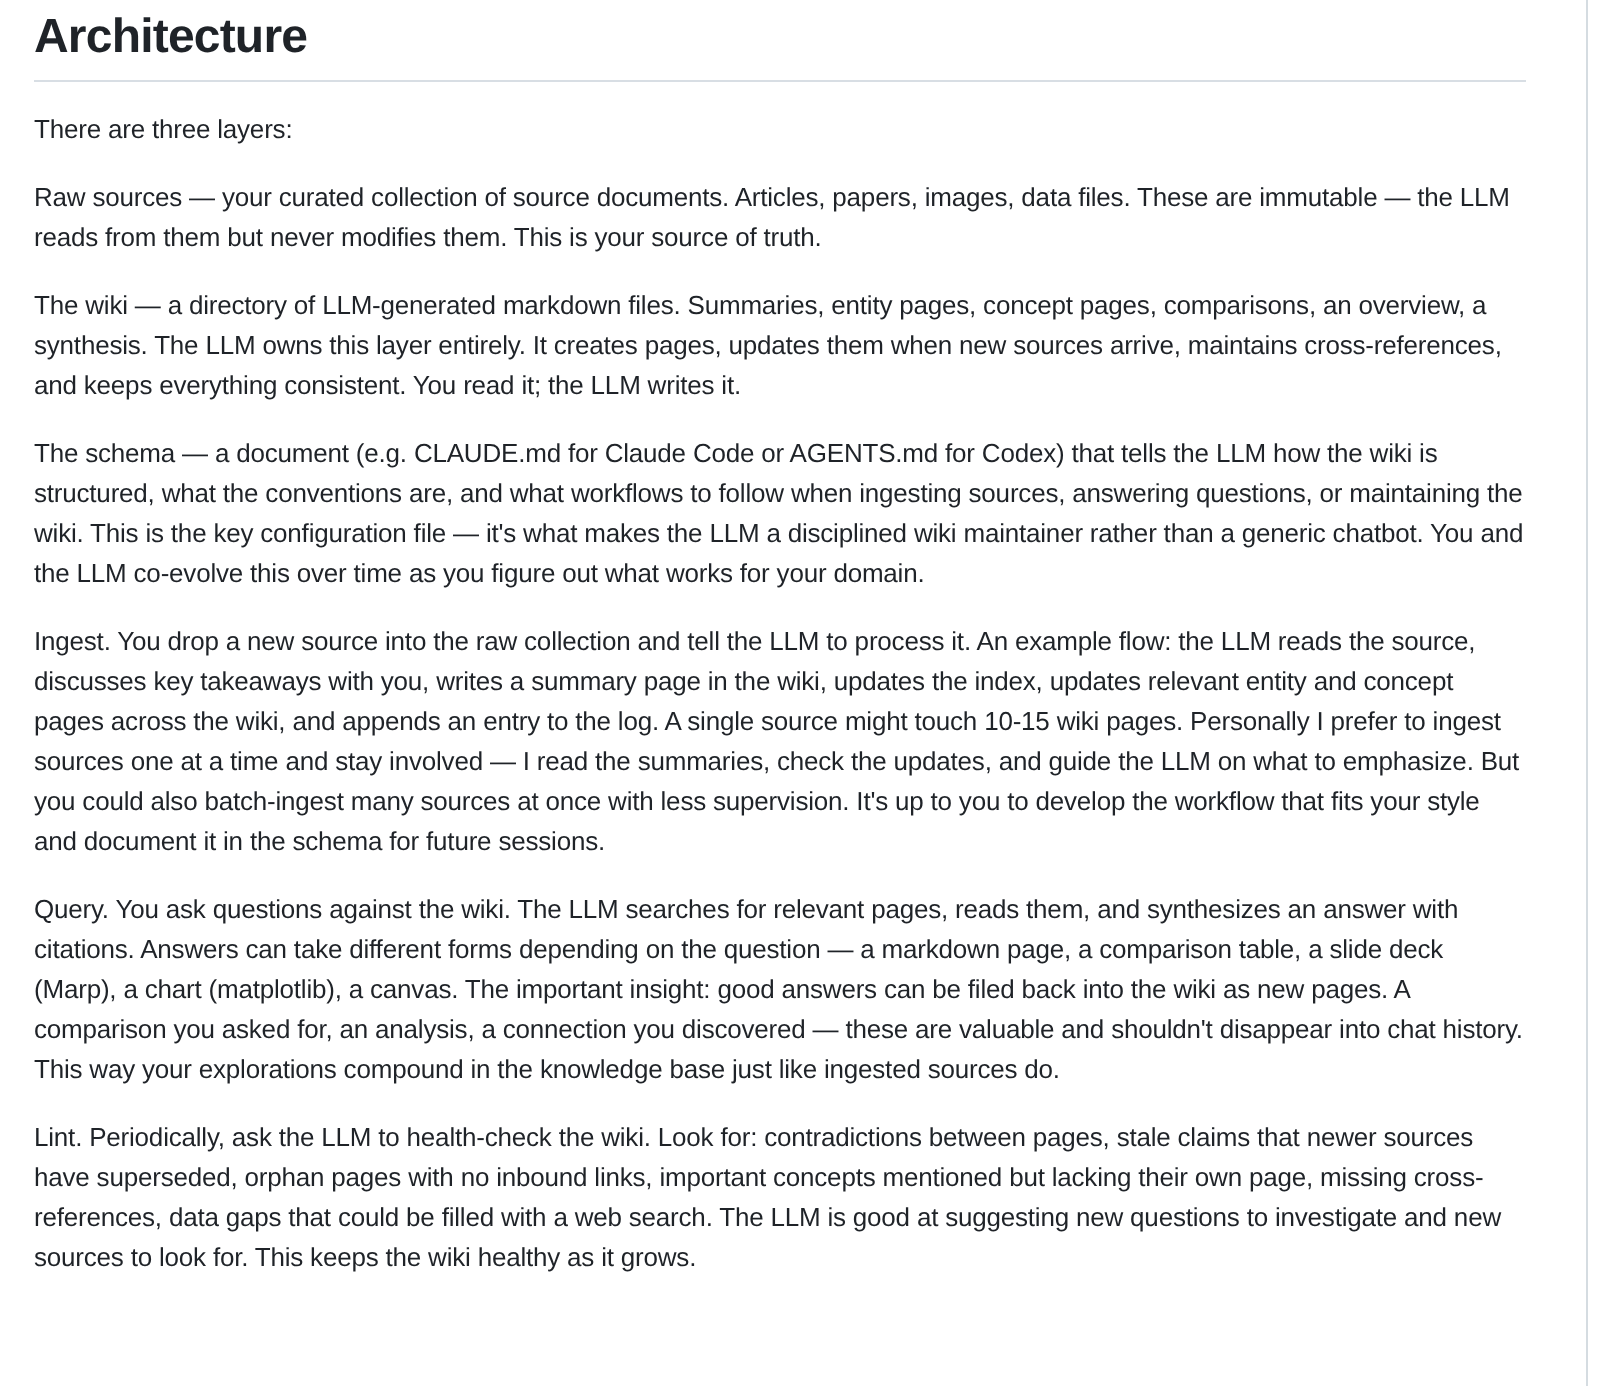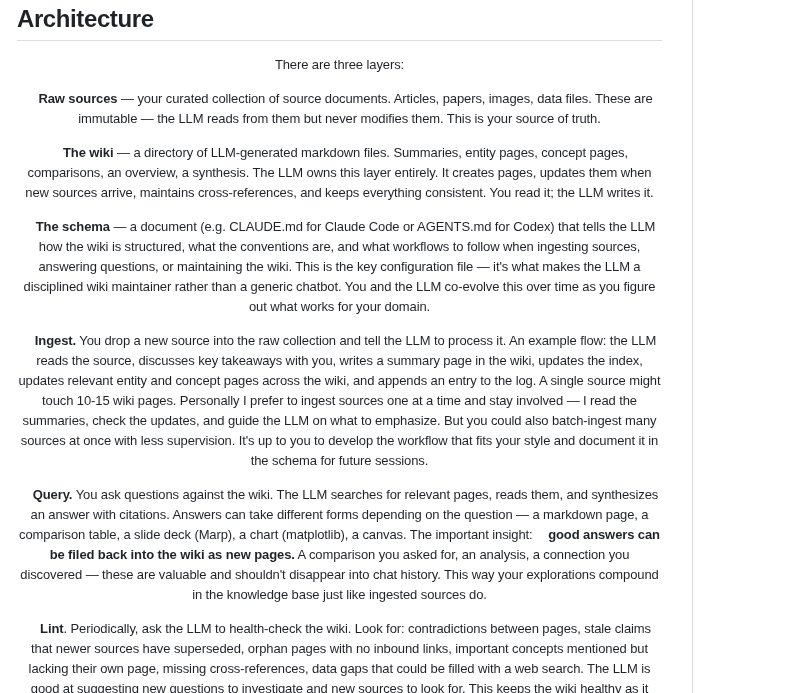--- a/index.html
+++ b/index.html
@@ -5,21 +5,21 @@
   html, body {
     margin: 0;
     padding: 0;
     background: #ffffff;
     width: 800px;
     height: 693px;
     overflow: hidden;
   }
   .pane {
     position: relative;
-    width: 693px;
+    width: 794px;
     height: 693px;
     border-right: 1px solid var(--pane-border, #d5dce1);
     background: var(--bg, #ffffff);
     box-sizing: border-box;
   }
   .content {
     padding: 4px 30px 0 17px;
     font-family: "Liberation Sans", "DejaVu Sans", sans-serif;
     color: var(--text, #1f2328);
   }
@@ -35,25 +35,23 @@
   }
   .section:first-child h2.md-h2 {
     margin-top: 0;
   }
   p.md-p {
     font-size: 13px;
     line-height: 20px;
     letter-spacing: -0.1px;
     margin: 0 0 14px 0;
     color: var(--text, #1f2328);
-    text-align: center;
   }
   p.md-p .seg-bold {
-    font-weight: 700;
-    margin-left: 12px;
+    font-weight: 400;
   }
 </style>
 </head>
 <body>
 
 <div class="pane">
   <div class="content" id="doc-root">
       <section class="section">
         <h2 class="md-h2">Architecture</h2>
         <p class="md-p"><span class="seg-regular">There are three layers:</span></p>

